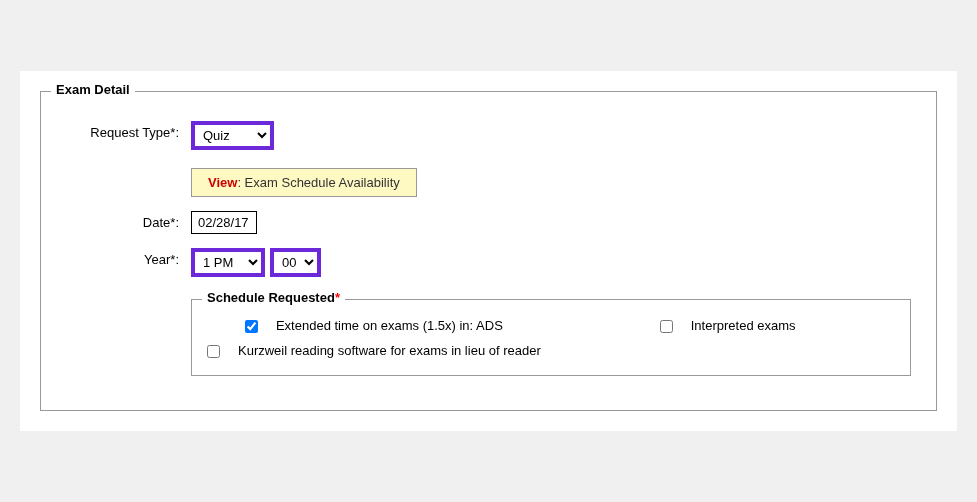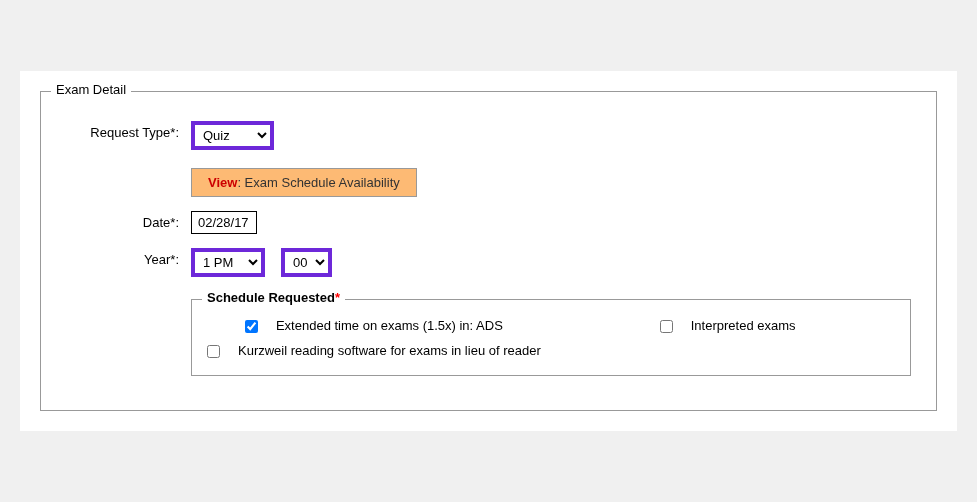--- a/index.html
+++ b/index.html
@@ -32,21 +32,21 @@
       position: relative;
       background: #fff;
     }
 
     .fieldset-legend {
       position: absolute;
       top: -10px;
       left: 10px;
       background: #fff;
       padding: 0 5px;
-      font-weight: normal;
+      font-weight: bold;
       font-size: 13px;
     }
 
     .form-row {
       display: flex;
       align-items: flex-start;
       margin-bottom: 14px;
     }
 
     .form-label {
@@ -69,21 +69,21 @@
       border: 4px solid #6d28d9;
       background: #fff;
       cursor: pointer;
     }
 
     .view-link-btn {
       display: inline-block;
       border: 1px solid #999;
       padding: 6px 16px;
       font-size: 13px;
-      background: #fdba74;
+      background: #fef9c3;
       cursor: pointer;
       margin-top: 4px;
     }
 
     .view-link-btn .view-label {
       color: #333;
       font-weight: normal;
     }
 
     .view-link-btn .link-text {
@@ -100,21 +100,21 @@
 
     .hint-text {
       font-size: 12px;
       color: #555;
       margin-top: 3px;
     }
 
     .time-select-wrap {
       display: flex;
       align-items: flex-start;
-      gap: 16px;
+      gap: 5px;
     }
 
     .services-fieldset {
       border: 1px solid #999;
       padding: 10px 15px 15px 15px;
       position: relative;
       margin-top: 8px;
       display: inline-block;
       min-width: 580px;
     }

